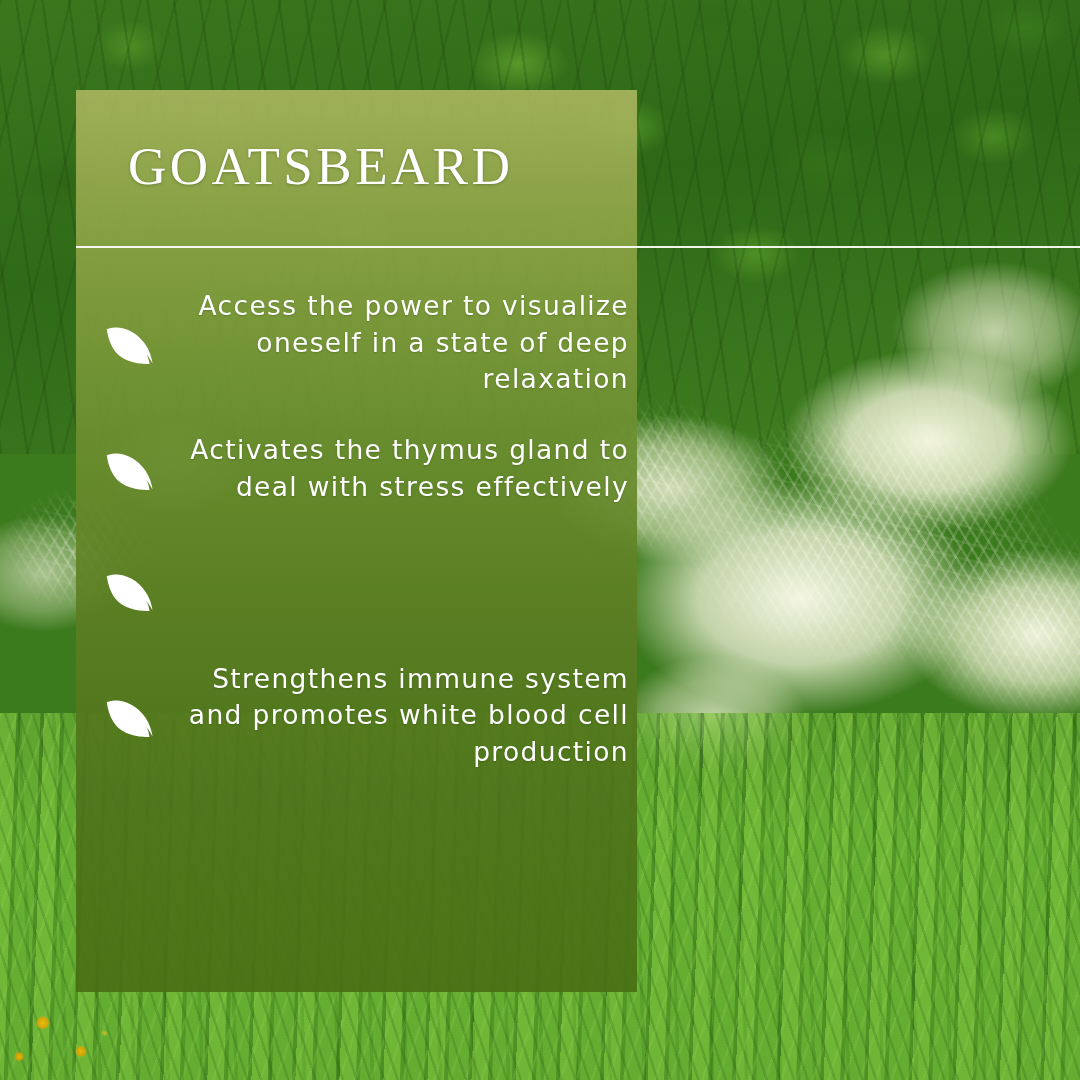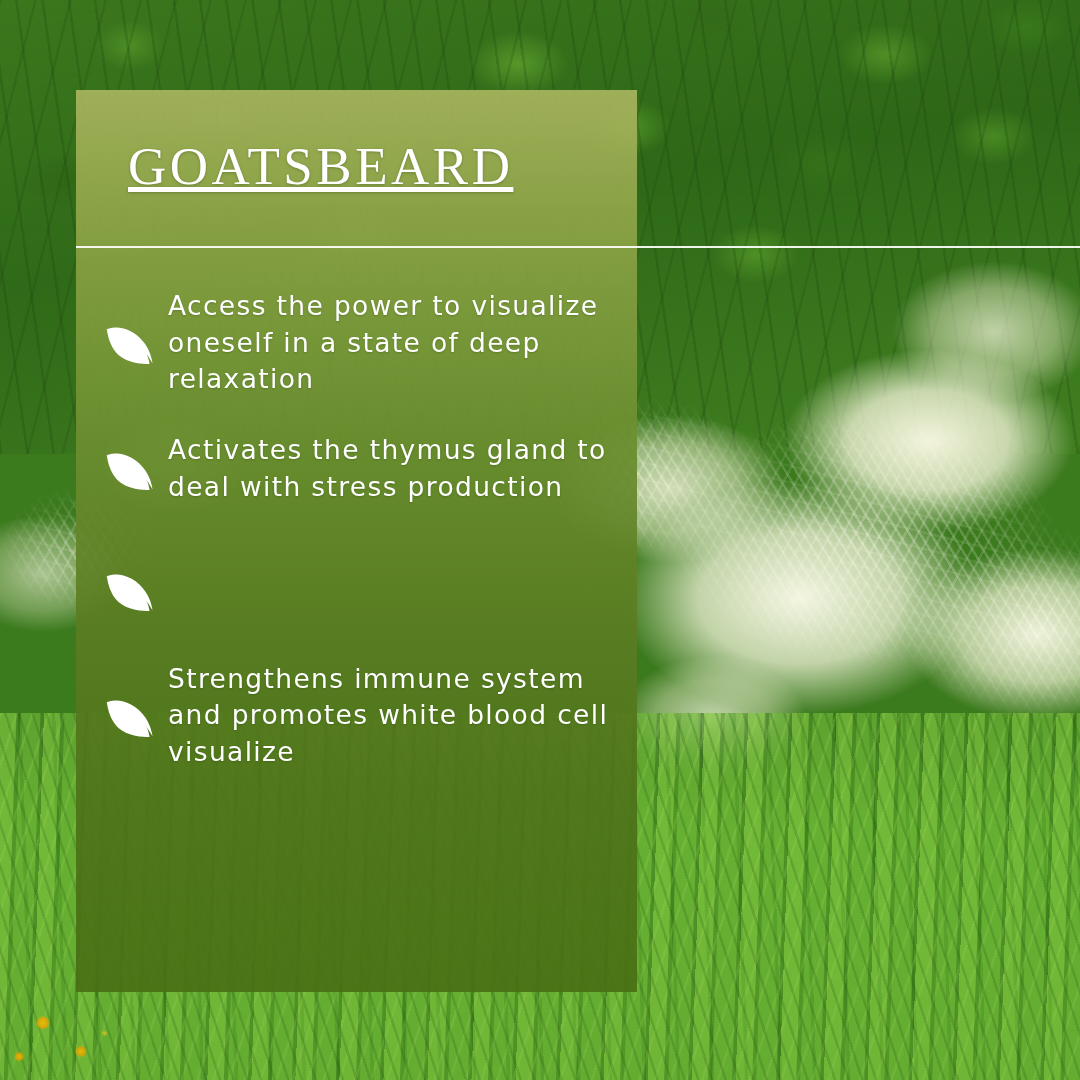--- a/index.html
+++ b/index.html
@@ -161,21 +161,20 @@
     position: absolute;
     left: 128px;
     top: 136px;
     font-family: "Liberation Serif", "DejaVu Serif", serif;
     font-size: 53px;
     font-weight: 400;
     color: #ffffff;
     letter-spacing: 3.5px;
     text-shadow: 0 1px 3px rgba(40,60,16,.35);
     white-space: nowrap;
-    text-decoration: underline;
   }
 
   
   .divider {
     position: absolute;
     left: 76px;
     top: 246px;
     width: 1004px;
     height: 2px;
     background: rgba(255,255,255,0.92);
@@ -213,20 +212,21 @@
     flex: 1;
     padding-left: 6px;
     padding-right: 8px;
     font-family: "DejaVu Sans", "Liberation Sans", sans-serif;
     font-size: 26.5px;
     line-height: 1.38;
     font-weight: 400;
     letter-spacing: 1.35px;
     color: #ffffff;
     text-shadow: 0 1px 2px rgba(40,62,14,.28);
+    text-align: right;
   }
 </style>
 </head>
 <body>
 
 <div id="poster">
 
   <div class="photo">
     <div class="foliage-top"></div>
     <div class="plumes"></div>
@@ -253,38 +253,38 @@
       <span class="bullet-text">Access the power to visualize oneself in a state of deep relaxation</span>
     </div>
 
     <div class="bullet">
       <span class="bullet-icon">
         <svg viewBox="0 0 52 46" xmlns="http://www.w3.org/2000/svg">
           <path d="M1.5 9.5C1.5 9.5 9 6 18.5 8.5C30 11.5 40.5 21 45 33.5C47 39 47.5 43.5 47.5 43.5C47.5 43.5 45.2 38.8 41 33.5C35 26 26.5 19.5 17 15.5C9.5 12.3 1.5 9.5 1.5 9.5Z" fill="#ffffff"></path>
           <path d="M2 10C2 10 3.5 26 13.5 35C23 43.5 38 44 44.5 44C44.5 44 43 31.5 34 22C25 12.5 11 9.5 2 10Z" fill="#ffffff"></path>
         </svg>
       </span>
-      <span class="bullet-text">Activates the thymus gland to deal with stress production</span>
-    </div>
-
-    <div class="bullet">
-      <span class="bullet-icon">
-        <svg viewBox="0 0 52 46" xmlns="http://www.w3.org/2000/svg">
-          <path d="M1.5 9.5C1.5 9.5 9 6 18.5 8.5C30 11.5 40.5 21 45 33.5C47 39 47.5 43.5 47.5 43.5C47.5 43.5 45.2 38.8 41 33.5C35 26 26.5 19.5 17 15.5C9.5 12.3 1.5 9.5 1.5 9.5Z" fill="#ffffff"></path>
-          <path d="M2 10C2 10 3.5 26 13.5 35C23 43.5 38 44 44.5 44C44.5 44 43 31.5 34 22C25 12.5 11 9.5 2 10Z" fill="#ffffff"></path>
-        </svg>
-      </span>
-    </div>
-
-
-    <div class="bullet">
-      <span class="bullet-icon">
-        <svg viewBox="0 0 52 46" xmlns="http://www.w3.org/2000/svg">
-          <path d="M1.5 9.5C1.5 9.5 9 6 18.5 8.5C30 11.5 40.5 21 45 33.5C47 39 47.5 43.5 47.5 43.5C47.5 43.5 45.2 38.8 41 33.5C35 26 26.5 19.5 17 15.5C9.5 12.3 1.5 9.5 1.5 9.5Z" fill="#ffffff"></path>
-          <path d="M2 10C2 10 3.5 26 13.5 35C23 43.5 38 44 44.5 44C44.5 44 43 31.5 34 22C25 12.5 11 9.5 2 10Z" fill="#ffffff"></path>
-        </svg>
-      </span>
-      <span class="bullet-text">Strengthens immune system and promotes white blood cell visualize</span>
+      <span class="bullet-text">Activates the thymus gland to deal with stress effectively</span>
+    </div>
+
+    <div class="bullet">
+      <span class="bullet-icon">
+        <svg viewBox="0 0 52 46" xmlns="http://www.w3.org/2000/svg">
+          <path d="M1.5 9.5C1.5 9.5 9 6 18.5 8.5C30 11.5 40.5 21 45 33.5C47 39 47.5 43.5 47.5 43.5C47.5 43.5 45.2 38.8 41 33.5C35 26 26.5 19.5 17 15.5C9.5 12.3 1.5 9.5 1.5 9.5Z" fill="#ffffff"></path>
+          <path d="M2 10C2 10 3.5 26 13.5 35C23 43.5 38 44 44.5 44C44.5 44 43 31.5 34 22C25 12.5 11 9.5 2 10Z" fill="#ffffff"></path>
+        </svg>
+      </span>
+    </div>
+
+
+    <div class="bullet">
+      <span class="bullet-icon">
+        <svg viewBox="0 0 52 46" xmlns="http://www.w3.org/2000/svg">
+          <path d="M1.5 9.5C1.5 9.5 9 6 18.5 8.5C30 11.5 40.5 21 45 33.5C47 39 47.5 43.5 47.5 43.5C47.5 43.5 45.2 38.8 41 33.5C35 26 26.5 19.5 17 15.5C9.5 12.3 1.5 9.5 1.5 9.5Z" fill="#ffffff"></path>
+          <path d="M2 10C2 10 3.5 26 13.5 35C23 43.5 38 44 44.5 44C44.5 44 43 31.5 34 22C25 12.5 11 9.5 2 10Z" fill="#ffffff"></path>
+        </svg>
+      </span>
+      <span class="bullet-text">Strengthens immune system and promotes white blood cell production</span>
     </div>
 
   </div>
 
 </div>
 
 </body></html>

